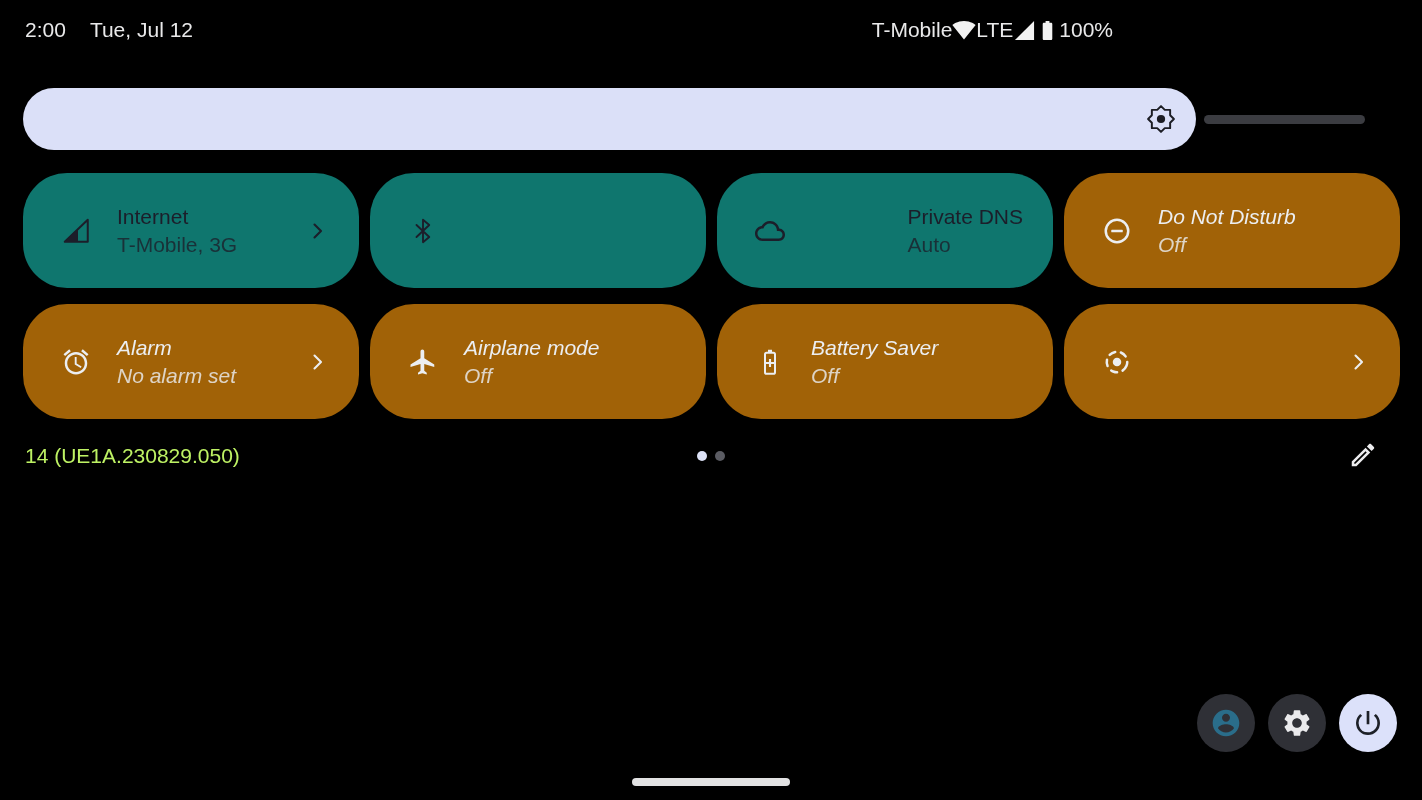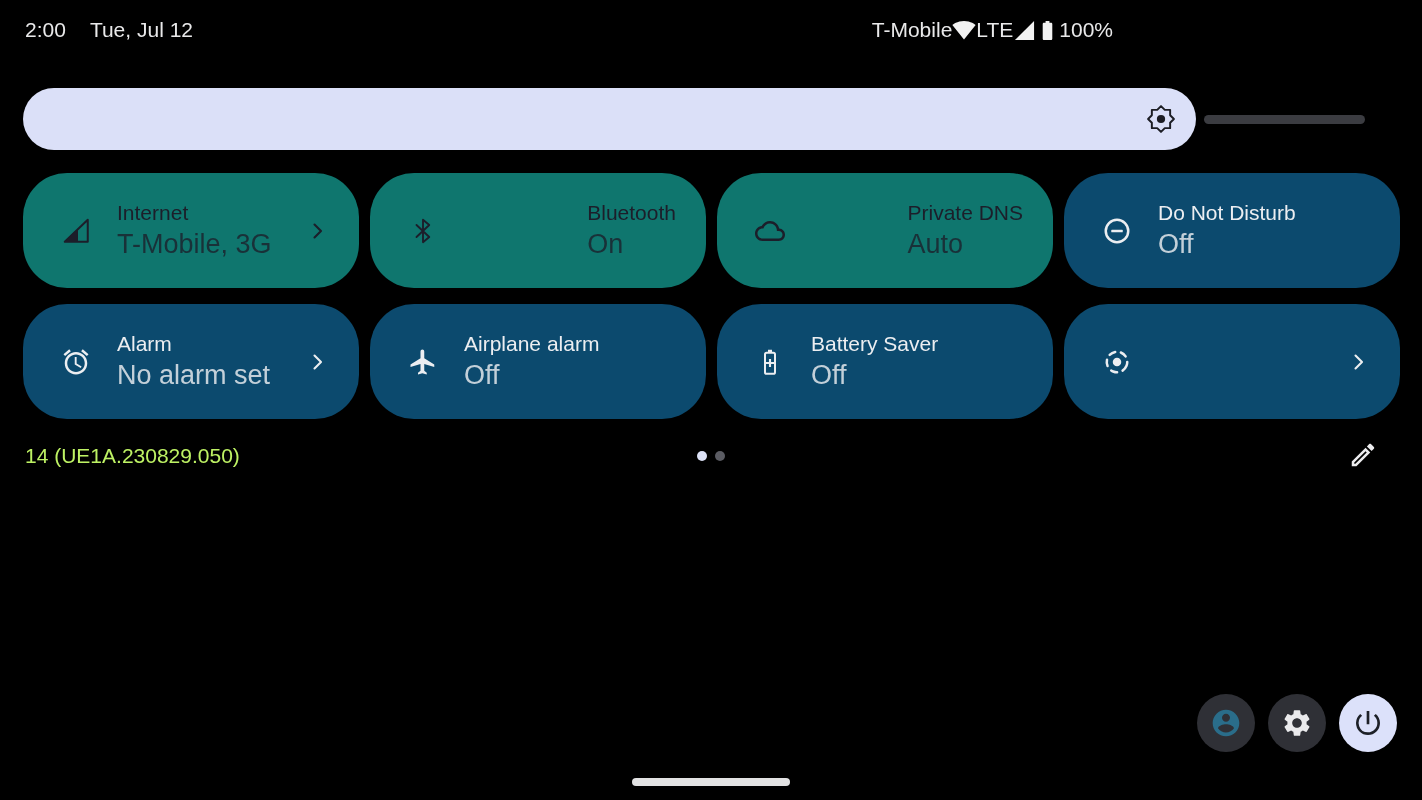--- a/index.html
+++ b/index.html
@@ -35,26 +35,26 @@
   .tiles{
     position:absolute;left:23px;top:173px;
     display:grid;grid-template-columns:repeat(4,336px);grid-auto-rows:115px;
     column-gap:11px;row-gap:16px;
   }
   .tile{
     border-radius:44px;display:flex;align-items:center;
     padding:0 30px 0 38px;box-sizing:border-box;cursor:default;
   }
   .tile.active{background:#0f766e;color:#1c1e2a;justify-content:space-between;}
-  .tile.inactive{background:#0c4a6e;color:#eceef1;}
+  .tile.inactive{background:#a16207;color:#eceef1;font-style:italic;}
   .tile-ic{width:30px;height:30px;flex:0 0 30px;display:flex;align-items:center;}
   .tile-ic svg{width:30px;height:30px;display:block;}
   .tile-text{margin-left:26px;line-height:1.32;}
   .tile-title{font-size:21px;}
-  .tile-sub{font-size:27px;opacity:.82;}
+  .tile-sub{font-size:21px;opacity:.82;}
   .tile.active .tile-sub{opacity:.78;}
   .tile-chevron{margin-left:auto;width:24px;height:24px;}
   .tile-chevron svg{width:24px;height:24px;display:block;}
   
   .build-label{position:absolute;left:25px;top:444px;font-size:21px;color:#bef264;}
   .page-dots{position:absolute;left:0;top:451px;width:1422px;display:flex;justify-content:center;gap:8px;}
   .dot{width:10px;height:10px;border-radius:50%;}
   .dot.on{background:#dce1f6;}
   .dot.off{background:#5b5c63;}
   .edit-btn{position:absolute;right:44px;top:440px;width:30px;height:30px;color:#ececee;}
@@ -135,24 +135,20 @@
         </svg>
     </span>
   </div>
 
   <div class="tile active">
     <span class="tile-ic">
       <svg viewBox="0 0 24 24" fill="none" stroke="currentColor" stroke-width="1.5" stroke-linejoin="round" stroke-linecap="round">
         <path d="M6.8 7.2 L17 16.8 L12 21 L12 3 L17 7.2 L6.8 16.8"></path>
       </svg>
     </span>
-    <span class="tile-text">
-      <div class="tile-title">Bluetooth</div>
-      <div class="tile-sub">On</div>
-    </span>
   </div>
 
   <div class="tile active">
     <span class="tile-ic">
       <svg viewBox="0 0 24 24">
           <path fill="currentColor" d="M19.35 10.04C18.67 6.59 15.64 4 12 4 9.11 4 6.6 5.64 5.35 8.04 2.34 8.36 0 10.91 0 14c0 3.31 2.69 6 6 6h13c2.76 0 5-2.24 5-5 0-2.64-2.05-4.78-4.65-4.96zM19 18H6c-2.21 0-4-1.79-4-4s1.79-4 4-4h.71C7.37 7.69 9.48 6 12 6c3.04 0 5.5 2.46 5.5 5.5v.5H19c1.66 0 3 1.34 3 3s-1.34 3-3 3z"></path>
         </svg>
     </span>
     <span class="tile-text">
       <div class="tile-title">Private DNS</div>
@@ -190,21 +186,21 @@
     </span>
   </div>
 
   <div class="tile inactive">
     <span class="tile-ic">
       <svg viewBox="0 0 24 24">
           <path fill="currentColor" d="M21 16v-2l-8-5V3.5c0-.83-.67-1.5-1.5-1.5S10 2.67 10 3.5V9l-8 5v2l8-2.5V19l-2 1.5V22l3.5-1 3.5 1v-1.5L13 19v-5.5l8 2.5z"></path>
         </svg>
     </span>
     <span class="tile-text">
-      <div class="tile-title">Airplane alarm</div>
+      <div class="tile-title">Airplane mode</div>
       <div class="tile-sub">Off</div>
     </span>
   </div>
 
   <div class="tile inactive">
     <span class="tile-ic">
       <svg viewBox="0 0 24 24">
         <rect x="8" y="4.6" width="8" height="16.8" rx="1.3" fill="none" stroke="currentColor" stroke-width="1.6"></rect>
         <rect x="10.4" y="2.2" width="3.2" height="1.8" fill="currentColor"></rect>
         <path d="M12 9.6v6.4 M8.8 12.8h6.4" stroke="currentColor" stroke-width="1.7" fill="none"></path>

